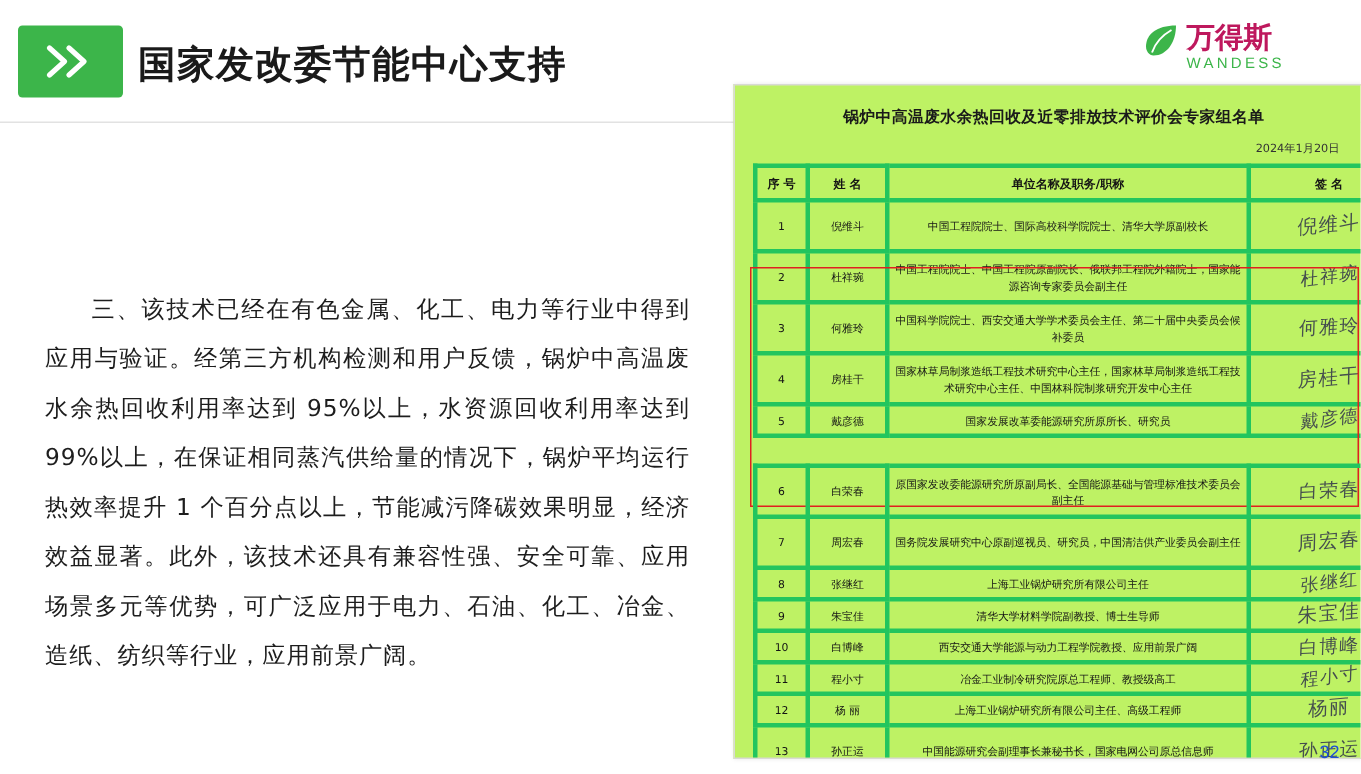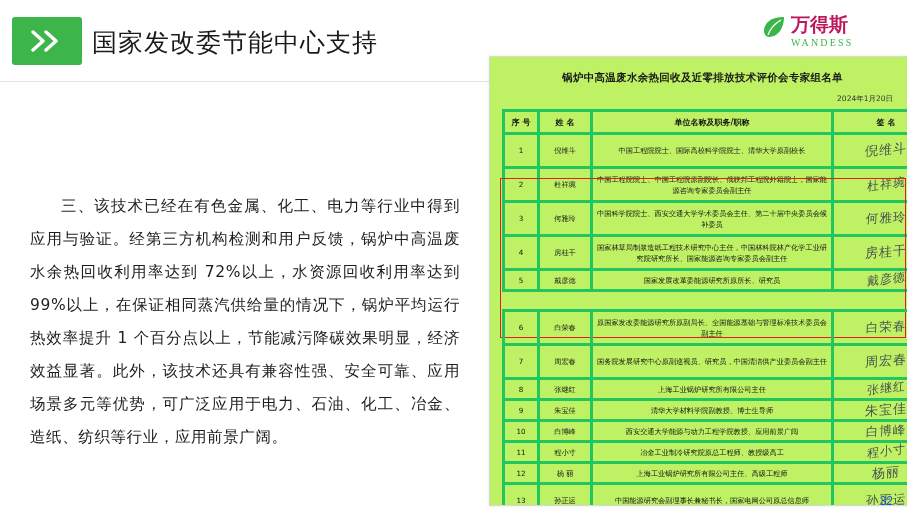--- a/index.html
+++ b/index.html
@@ -33,21 +33,21 @@
     display: flex;
     align-items: center;
     justify-content: center;
   }
   .badge svg { display: block; }
   .header-title {
     position: absolute;
     left: 92px;
     top: 26px;
     font-size: 25px;
-    font-weight: normal;
+    font-weight: bold;
     color: #1a1a1a;
     letter-spacing: 1px;
     font-family: "DejaVu Sans", sans-serif;
   }
   .brand {
     position: absolute;
     right: 16px;
     top: 12px;
     width: 130px;
     height: 46px;
@@ -69,21 +69,21 @@
     font-family: "DejaVu Sans", sans-serif;
     letter-spacing: 0px;
   }
   .brand-en {
     position: absolute;
     left: 30px;
     top: 25px;
     font-size: 10px;
     color: #3cb54a;
     letter-spacing: 2.2px;
-    font-family: Liberation Serif, serif;
+    font-family: Liberation Sans, sans-serif;
   }
   .header-rule {
     position: absolute;
     left: 0;
     top: 81px;
     width: 907px;
     height: 1px;
     background: #e2e2e2;
   }
 
@@ -221,21 +221,21 @@
         <path d="M20 6 C13 10 9 15 7 21" fill="none" stroke="#ffffff" stroke-width="1.3"></path>
       </svg>
     </span>
     <div class="brand-cn">万得斯</div>
     <div class="brand-en">WANDESS</div>
   </div>
   <div class="header-rule"></div>
 </div>
 
 <div class="body-text">
-  <p>三、该技术已经在有色金属、化工、电力等行业中得到应用与验证。经第三方机构检测和用户反馈，锅炉中高温废水余热回收利用率达到 72%以上，水资源回收利用率达到 99%以上，在保证相同蒸汽供给量的情况下，锅炉平均运行热效率提升 1 个百分点以上，节能减污降碳效果明显，经济效益显著。此外，该技术还具有兼容性强、安全可靠、应用场景多元等优势，可广泛应用于电力、石油、化工、冶金、造纸、纺织等行业，应用前景广阔。</p>
+  <p>三、该技术已经在有色金属、化工、电力等行业中得到应用与验证。经第三方机构检测和用户反馈，锅炉中高温废水余热回收利用率达到 95%以上，水资源回收利用率达到 99%以上，在保证相同蒸汽供给量的情况下，锅炉平均运行热效率提升 1 个百分点以上，节能减污降碳效果明显，经济效益显著。此外，该技术还具有兼容性强、安全可靠、应用场景多元等优势，可广泛应用于电力、石油、化工、冶金、造纸、纺织等行业，应用前景广阔。</p>
 </div>
 
 <div class="doc">
   <div class="doc-title">锅炉中高温废水余热回收及近零排放技术评价会专家组名单</div>
   <div class="doc-date">2024年1月20日</div>
 
   <table class="doc-table">
     <thead>
       <tr class="row-h">
         <th class="c-no">序 号</th>
@@ -259,21 +259,21 @@
       </tr>
       <tr class="row-t">
         <td class="c-no">3</td>
         <td class="c-name">何雅玲</td>
         <td class="c-org">中国科学院院士、西安交通大学学术委员会主任、第二十届中央委员会候补委员</td>
         <td class="c-sign"><span class="sig s3">何雅玲</span></td>
       </tr>
       <tr class="row-t">
         <td class="c-no">4</td>
         <td class="c-name">房桂干</td>
-        <td class="c-org">国家林草局制浆造纸工程技术研究中心主任，中国林科院林产化学工业研究院研究所长、国家能源咨询专家委员会副主任</td>
+        <td class="c-org">国家林草局制浆造纸工程技术研究中心主任，国家林草局制浆造纸工程技术研究中心主任、中国林科院制浆研究开发中心主任</td>
         <td class="c-sign"><span class="sig">房桂干</span></td>
       </tr>
       <tr class="row-s">
         <td class="c-no">5</td>
         <td class="c-name">戴彦德</td>
         <td class="c-org">国家发展改革委能源研究所原所长、研究员</td>
         <td class="c-sign"><span class="sig s2">戴彦德</span></td>
       </tr>
     </tbody>
   </table>

